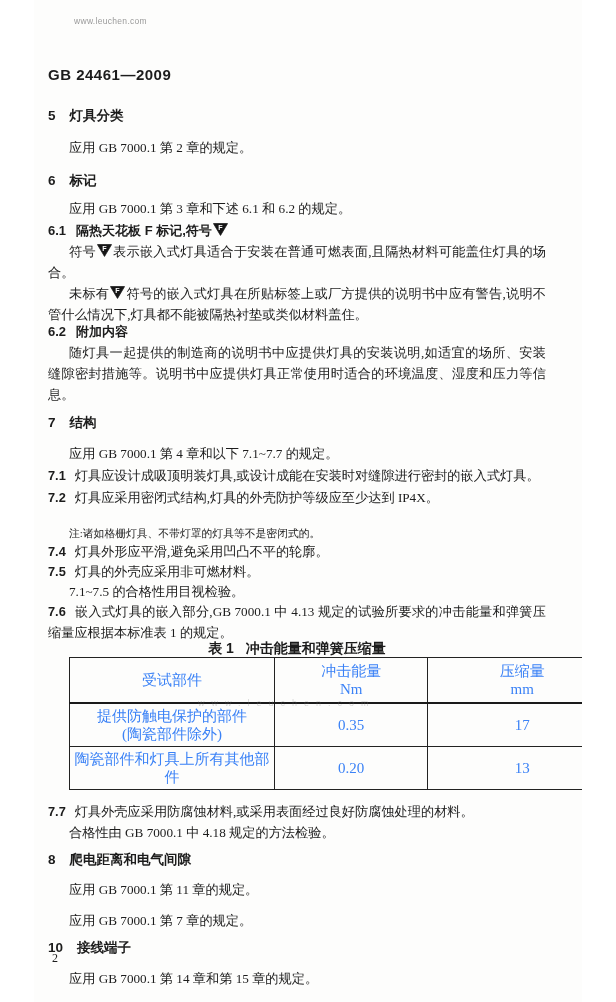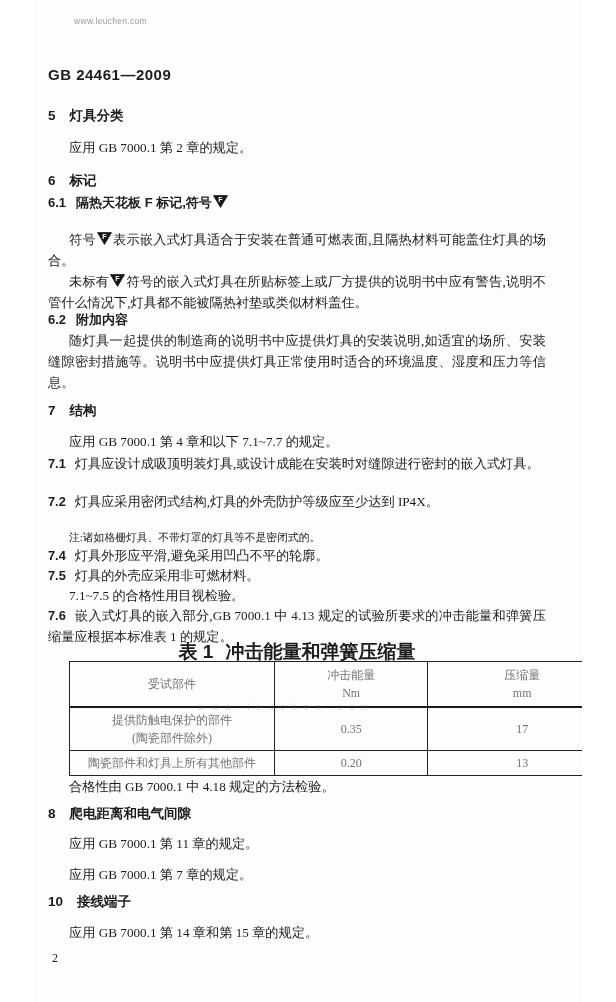--- a/index.html
+++ b/index.html
@@ -41,27 +41,27 @@
   .cnum {
     font-family:"Liberation Sans","DejaVu Sans",sans-serif;
     font-weight:bold; font-size:12.8px; margin-right:9px;
   }
   p.note {
     font-size:10.8px; line-height:18px; text-indent:21px; color:#222;
   }
   .fmark { vertical-align:-1px; margin:0 1px; }
   .tbl-caption {
     font-family:"Liberation Sans","DejaVu Sans",sans-serif;
-    font-weight:bold; font-size:19px; line-height:14px; text-align:center;
+    font-weight:bold; font-size:14px; line-height:14px; text-align:center;
   }
   .tbl-caption .cap-label { margin-right:12px; }
   table.t1 {
     border-collapse:collapse; table-layout:fixed;
     width:548px; margin-left:21px; margin-top:2px;
-    font-size:12px; color:#737373;
+    font-size:15px; color:#3b82f6;
   }
   table.t1 col.c1 { width:37.5%; }
   table.t1 col.c2 { width:28%; }
   table.t1 col.c3 { width:34.5%; }
   table.t1 th, table.t1 td {
     border:1px solid #222; text-align:center; vertical-align:middle;
     font-weight:normal; line-height:18px; padding:3px 4px;
   }
   table.t1 tr { border:1px solid #222; }
   table.t1 thead th { border-bottom:2.5px solid #1a1a1a; padding:4px 4px; }
@@ -91,49 +91,50 @@
   <div class="content">
 
     <h2 class="chapter" style="margin-top:105px">
       <span class="num">5</span><span>灯具分类</span>
     </h2>
     <p class="pind" style="margin-top:11px">应用 GB 7000.1 第 2 章的规定。</p>
 
     <h2 class="chapter" style="margin-top:12px">
       <span class="num">6</span><span>标记</span>
     </h2>
+    <p class="pind" style="margin-top:7px">应用 GB 7000.1 第 3 章和下述 6.1 和 6.2 的规定。</p>
 
     <h3 class="subheading" style="margin-top:1px">
       <span class="num">6.1</span><span>隔热天花板 F 标记,符号</span><svg class="fmark" width="15" height="13" viewBox="0 0 20 17">
           <polygon points="0.6,0.6 19.4,0.6 10,16.4" fill="#161616" stroke="#161616" stroke-width="1"></polygon>
           <text x="10" y="9" text-anchor="middle" fill="#ffffff" font-size="9.5" font-weight="bold" font-family="Liberation Sans, DejaVu Sans, sans-serif">F</text>
         </svg>
     </h3>
-    <p class="pind" style="margin-top:16px"><span>符号</span><svg class="fmark" width="15" height="13" viewBox="0 0 20 17">
+    <p class="pind" style="margin-top:0"><span>符号</span><svg class="fmark" width="15" height="13" viewBox="0 0 20 17">
           <polygon points="0.6,0.6 19.4,0.6 10,16.4" fill="#161616" stroke="#161616" stroke-width="1"></polygon>
           <text x="10" y="9" text-anchor="middle" fill="#ffffff" font-size="9.5" font-weight="bold" font-family="Liberation Sans, DejaVu Sans, sans-serif">F</text>
         </svg><span>表示嵌入式灯具适合于安装在普通可燃表面,且隔热材料可能盖住灯具的场合。</span></p>
     <p class="pind" style="margin-top:0"><span>未标有</span><svg class="fmark" width="15" height="13" viewBox="0 0 20 17">
           <polygon points="0.6,0.6 19.4,0.6 10,16.4" fill="#161616" stroke="#161616" stroke-width="1"></polygon>
           <text x="10" y="9" text-anchor="middle" fill="#ffffff" font-size="9.5" font-weight="bold" font-family="Liberation Sans, DejaVu Sans, sans-serif">F</text>
         </svg><span>符号的嵌入式灯具在所贴标签上或厂方提供的说明书中应有警告,说明不管什么情况下,灯具都不能被隔热衬垫或类似材料盖住。</span></p>
 
     <h3 class="subheading" style="margin-top:-4px">
       <span class="num">6.2</span><span>附加内容</span>
     </h3>
     <p class="pind" style="margin-top:0">随灯具一起提供的制造商的说明书中应提供灯具的安装说明,如适宜的场所、安装缝隙密封措施等。说明书中应提供灯具正常使用时适合的环境温度、湿度和压力等信息。</p>
 
     <h2 class="chapter" style="margin-top:7px">
       <span class="num">7</span><span>结构</span>
     </h2>
     <p class="pind" style="margin-top:10px">应用 GB 7000.1 第 4 章和以下 7.1~7.7 的规定。</p>
 
     <p class="clause" style="margin-top:1px"><b class="cnum">7.1</b><span>灯具应设计成吸顶明装灯具,或设计成能在安装时对缝隙进行密封的嵌入式灯具。</span></p>
 
-    <p class="clause" style="margin-top:17px"><b class="cnum">7.2</b><span>灯具应采用密闭式结构,灯具的外壳防护等级应至少达到 IP4X。</span></p>
+    <p class="clause" style="margin-top:1px"><b class="cnum">7.2</b><span>灯具应采用密闭式结构,灯具的外壳防护等级应至少达到 IP4X。</span></p>
     <p class="note" style="margin-top:16px">注:诸如格栅灯具、不带灯罩的灯具等不是密闭式的。</p>
 
 
     <p class="clause" style="margin-top:-1px"><b class="cnum">7.4</b><span>灯具外形应平滑,避免采用凹凸不平的轮廓。</span></p>
 
     <p class="clause" style="margin-top:-1px"><b class="cnum">7.5</b><span>灯具的外壳应采用非可燃材料。</span></p>
     <p class="pind" style="margin-top:-1px">7.1~7.5 的合格性用目视检验。</p>
 
     <p class="clause" style="margin-top:-1px"><b class="cnum">7.6</b><span>嵌入式灯具的嵌入部分,GB 7000.1 中 4.13 规定的试验所要求的冲击能量和弹簧压缩量应根据本标准表 1 的规定。</span></p>
 
@@ -164,20 +165,21 @@
           <tr>
             <td>陶瓷部件和灯具上所有其他部件</td>
             <td>0.20</td>
             <td>13</td>
           </tr>
         </tbody>
       </table>
       <div class="tbl-smudge">www.leuchen.com</div>
     </div>
 
+    <p class="clause" style="margin-top:11px"><b class="cnum">7.7</b><span>灯具外壳应采用防腐蚀材料,或采用表面经过良好防腐蚀处理的材料。</span></p>
     <p class="pind" style="margin-top:0">合格性由 GB 7000.1 中 4.18 规定的方法检验。</p>
 
     <h2 class="chapter" style="margin-top:6px">
       <span class="num">8</span><span>爬电距离和电气间隙</span>
     </h2>
     <p class="pind" style="margin-top:9px">应用 GB 7000.1 第 11 章的规定。</p>
 
     <p class="pind" style="margin-top:10px">应用 GB 7000.1 第 7 章的规定。</p>
 
     <h2 class="chapter" style="margin-top:6px">

